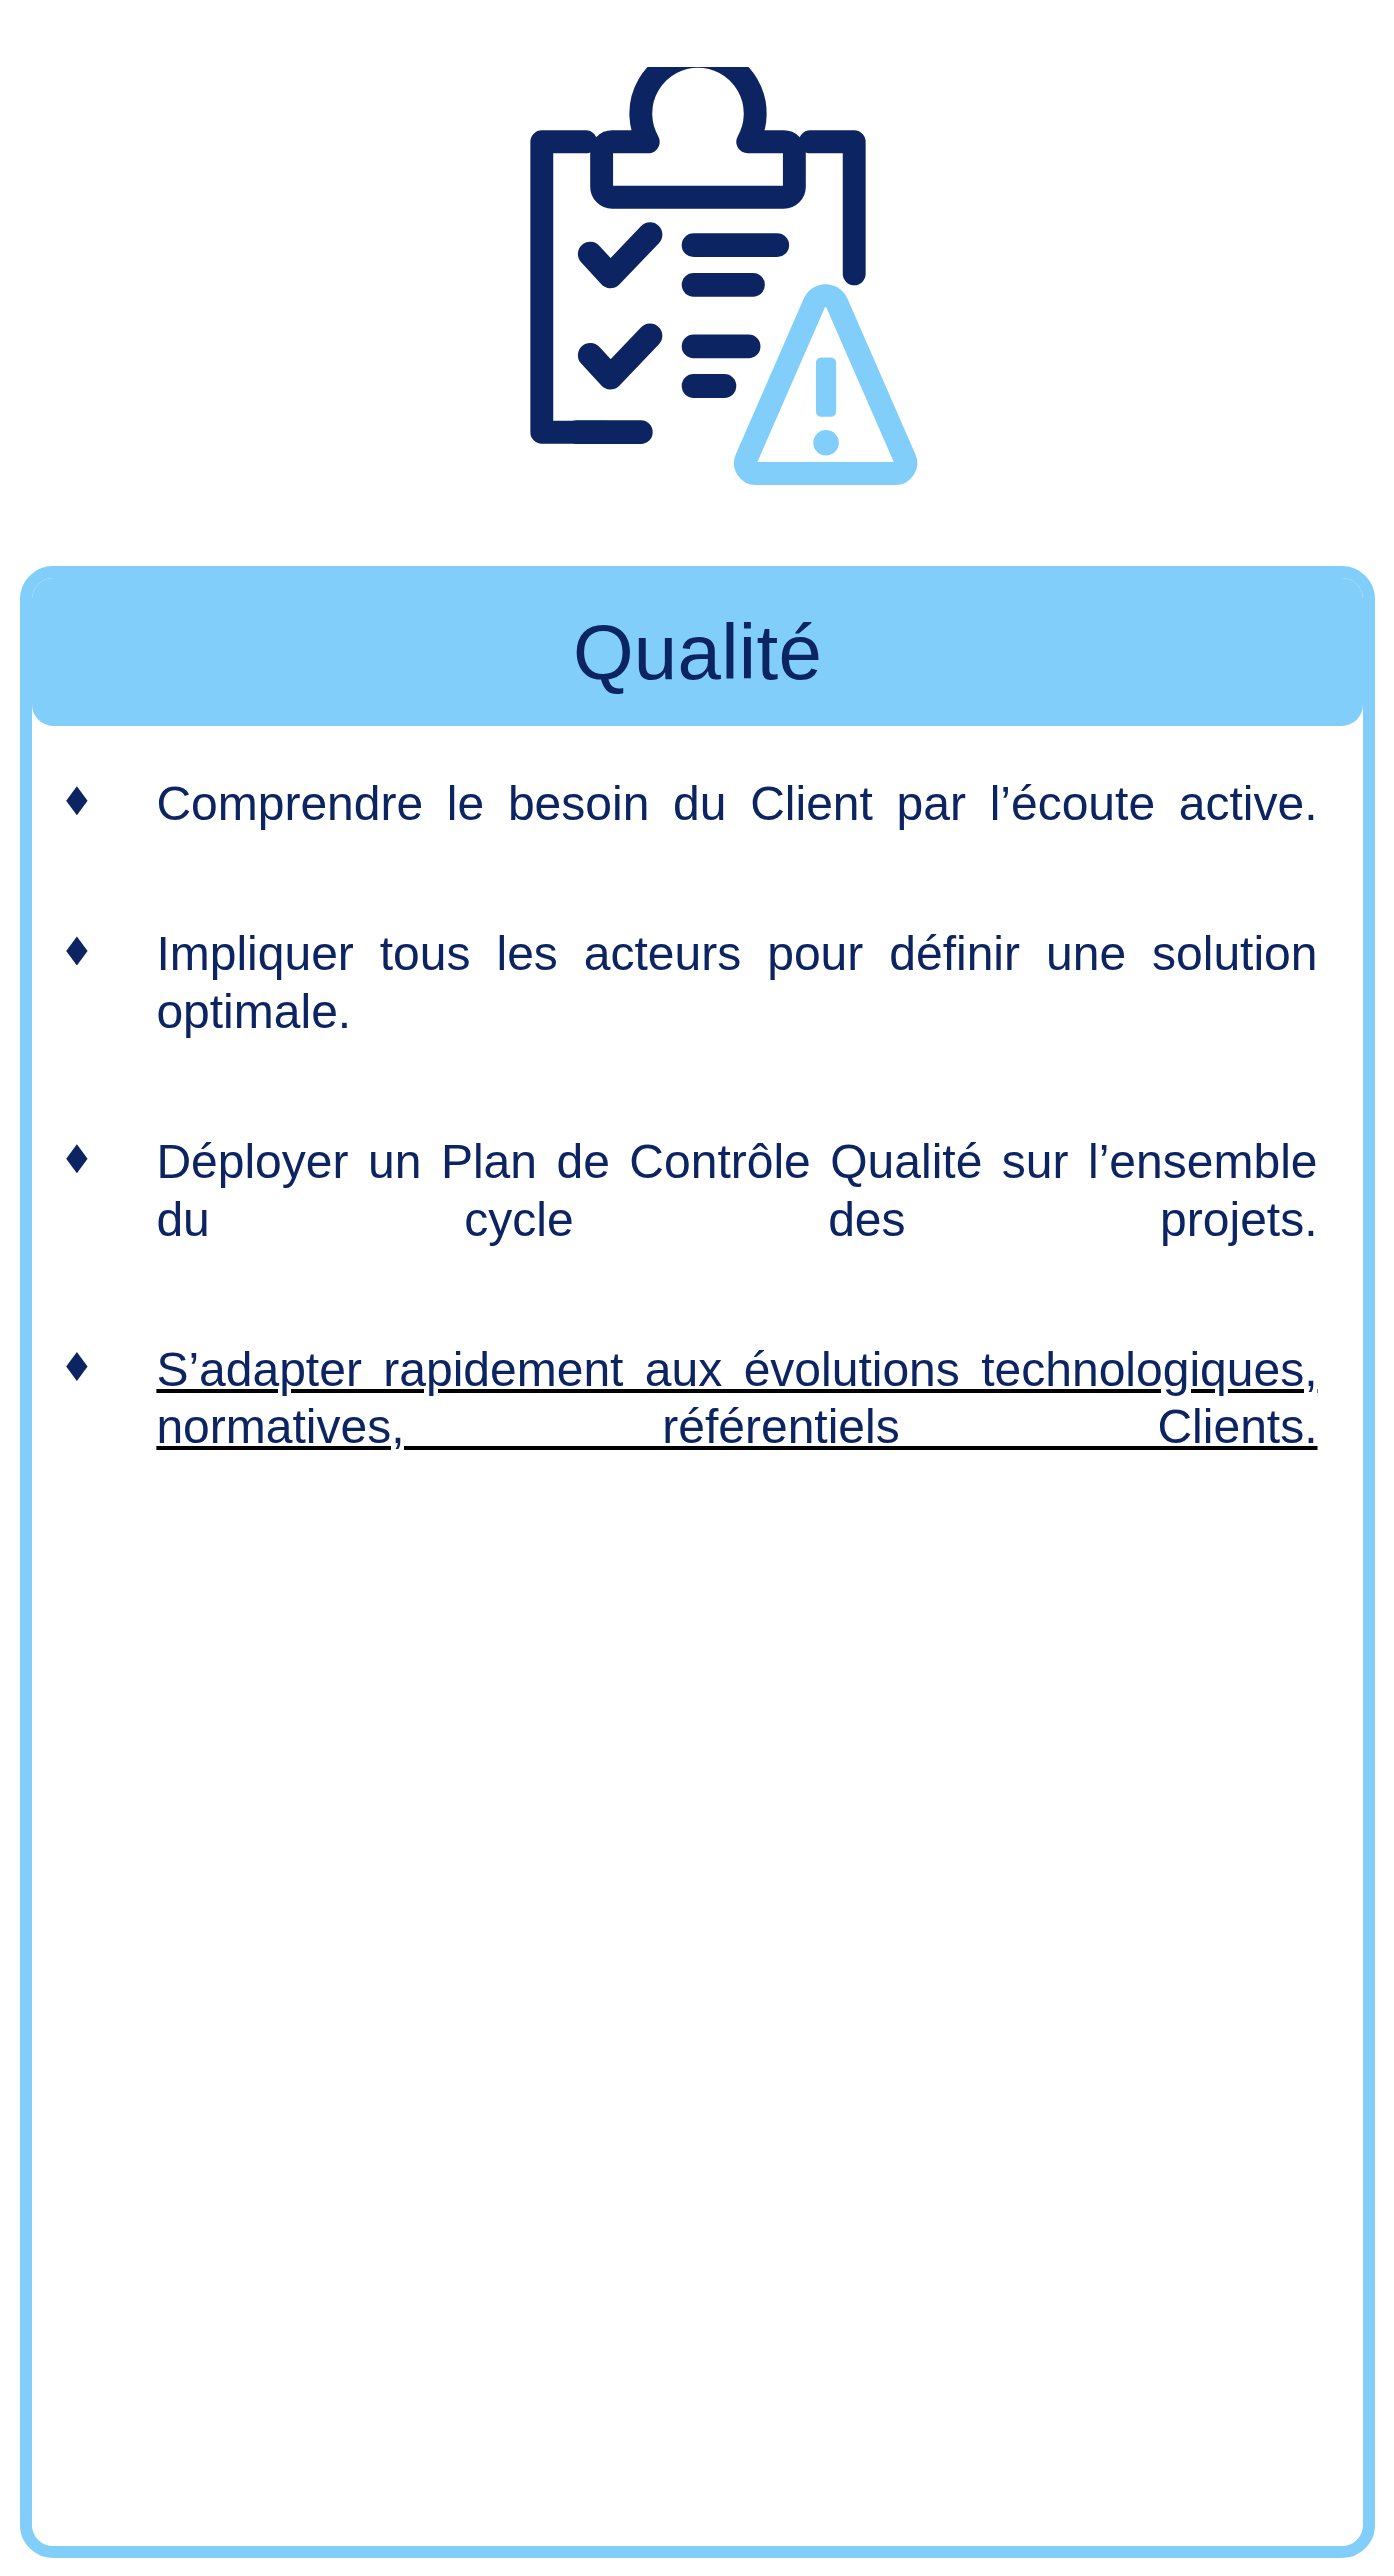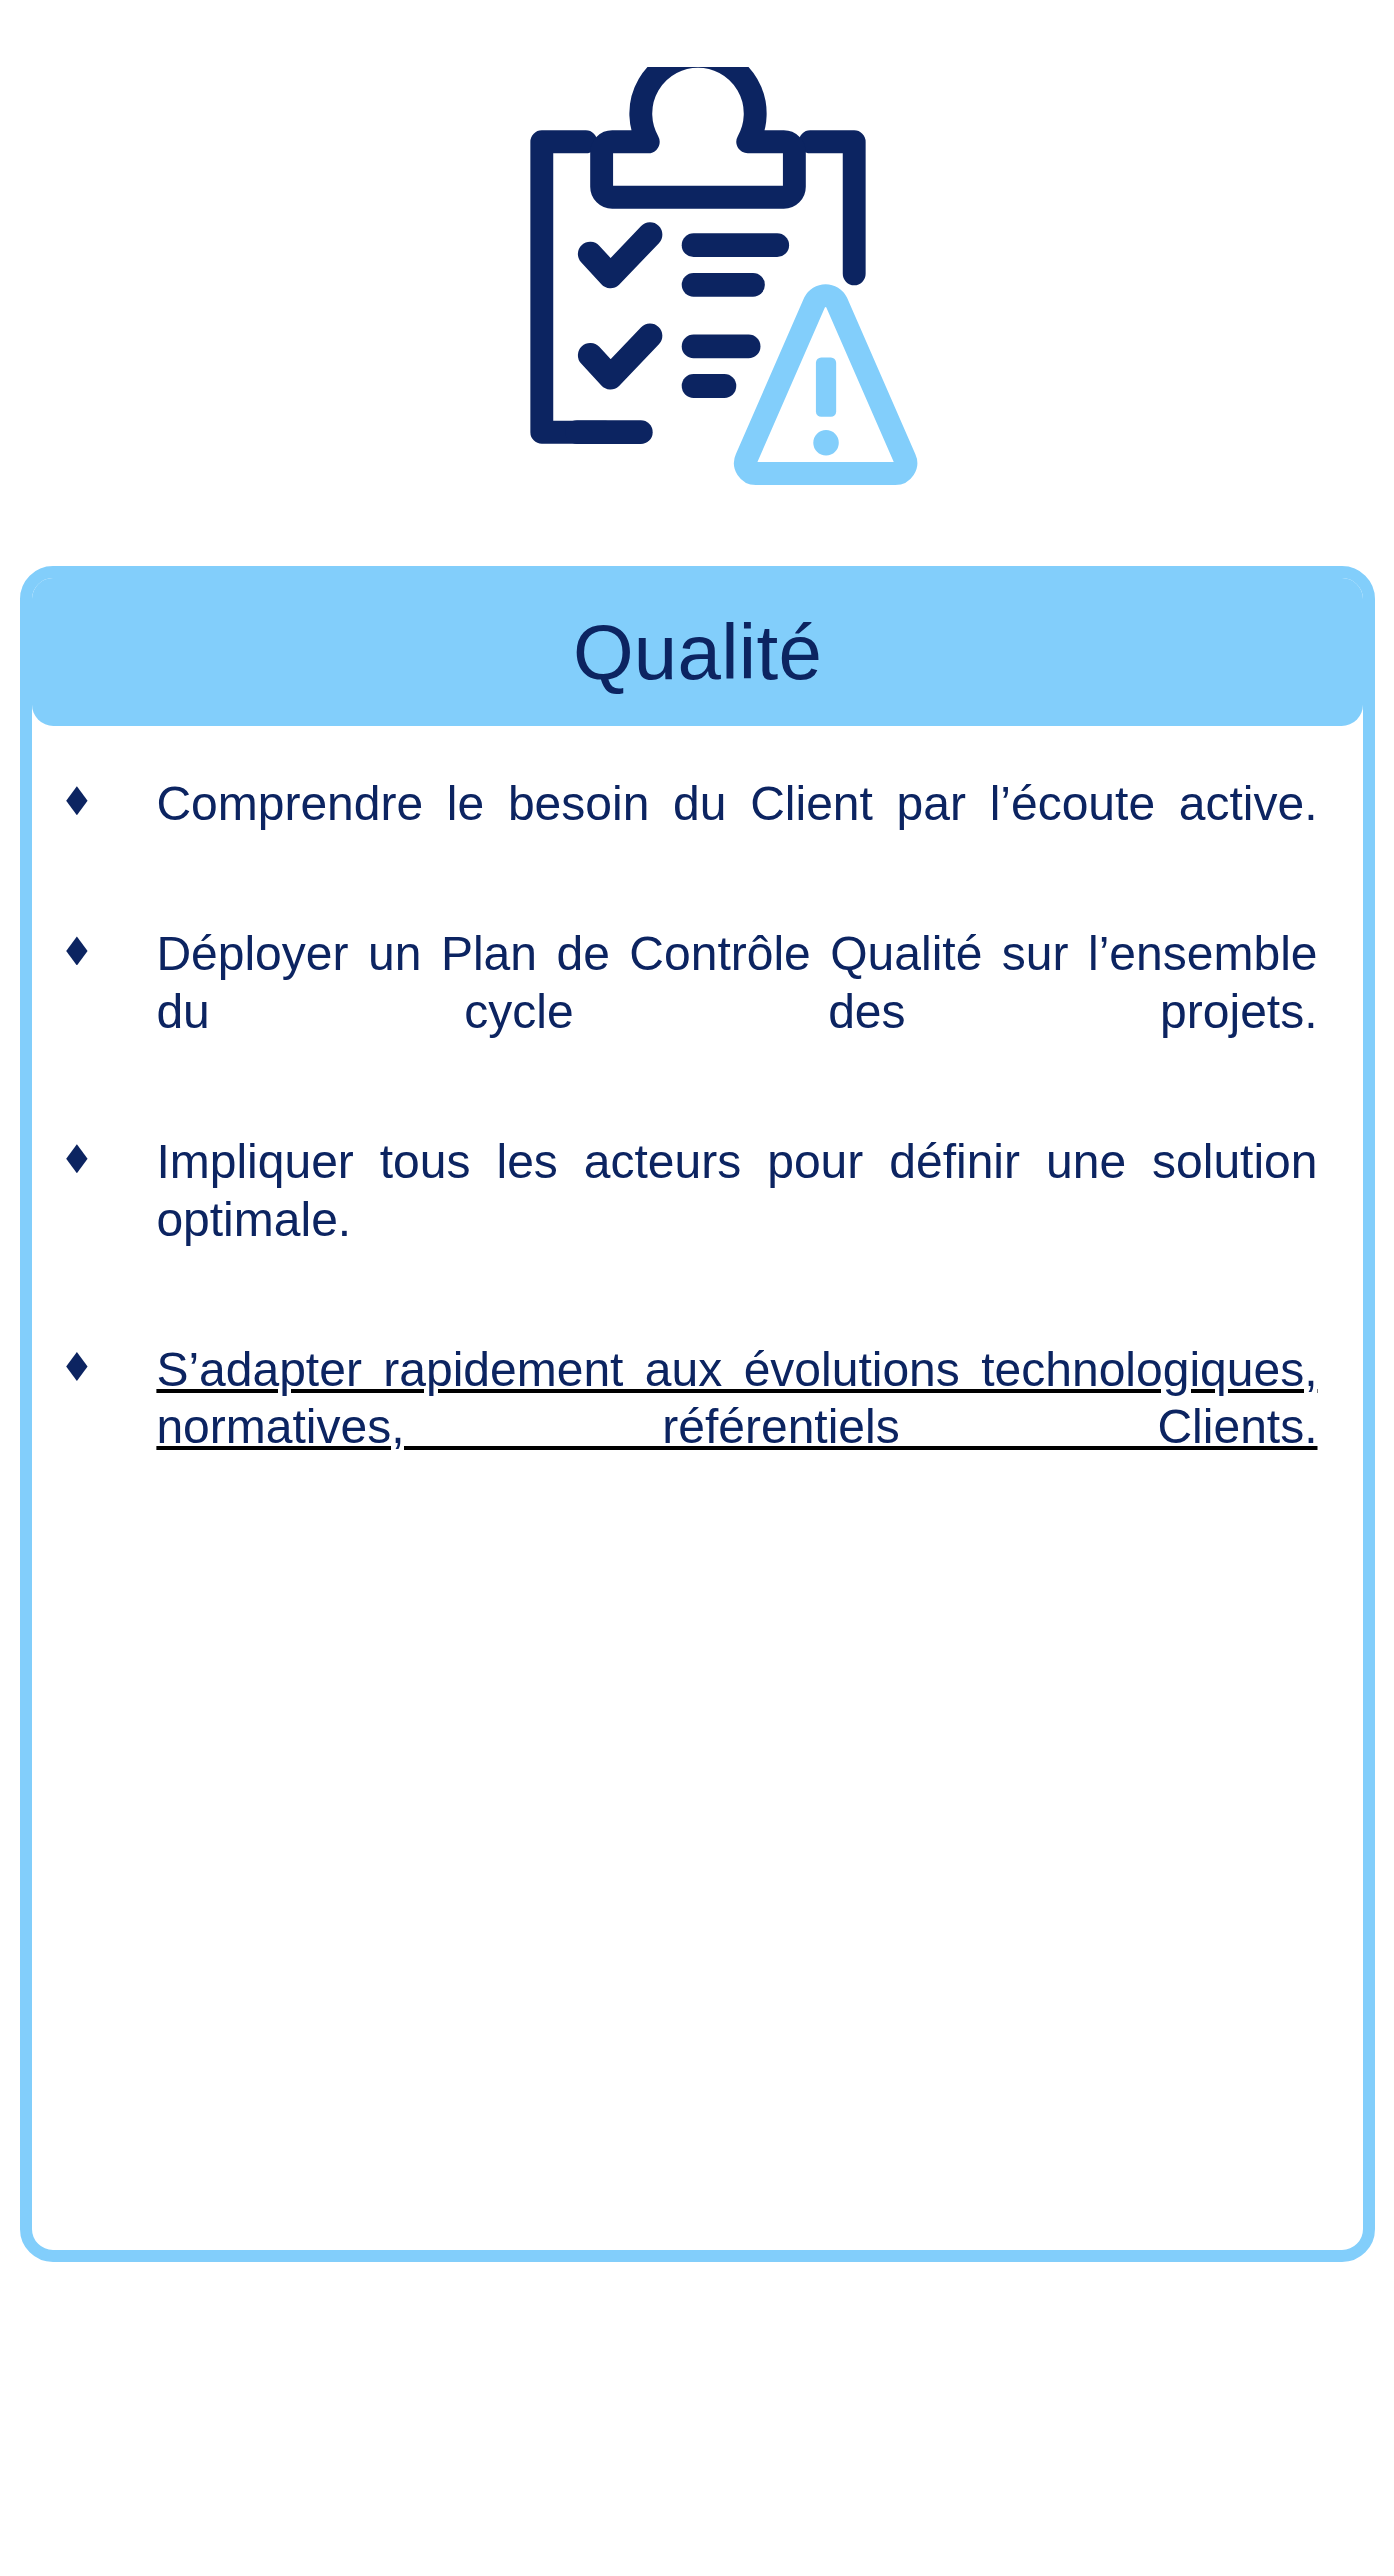--- a/index.html
+++ b/index.html
@@ -40,21 +40,21 @@
     width: 440px;
     height: 440px;
   }
 
   
   .card {
     position: absolute;
     left: 20px;
     top: 566px;
     width: 1355px;
-    height: 1696px;
+    height: 1992px;
     box-sizing: border-box;
     border: 12.6px solid #82cefb;
     border-radius: 33px;
     background: #ffffff;
     overflow: hidden;
   }
 
   .card-header {
     height: 148px;
     background: #82cefb;
@@ -183,26 +183,26 @@
       <ul class="bullet-list">
 
         <li class="bullet-item">
           <span class="bullet-marker"></span>
           <span class="bullet-text">Comprendre le besoin du Client par l’écoute active.</span>
         </li>
 
 
         <li class="bullet-item">
           <span class="bullet-marker"></span>
+          <span class="bullet-text">Impliquer tous les acteurs pour définir une solution optimale.</span>
+        </li>
+
+        <li class="bullet-item">
+          <span class="bullet-marker"></span>
           <span class="bullet-text">Déployer un Plan de Contrôle Qualité sur l’ensemble du cycle des projets.</span>
-        </li>
-
-        <li class="bullet-item">
-          <span class="bullet-marker"></span>
-          <span class="bullet-text">Impliquer tous les acteurs pour définir une solution optimale.</span>
         </li>
 
 
         <li class="bullet-item">
           <span class="bullet-marker"></span>
           <span class="bullet-text">S’adapter rapidement aux évolutions technologiques, normatives, référentiels Clients.</span>
         </li>
 
       </ul>
     </div>

